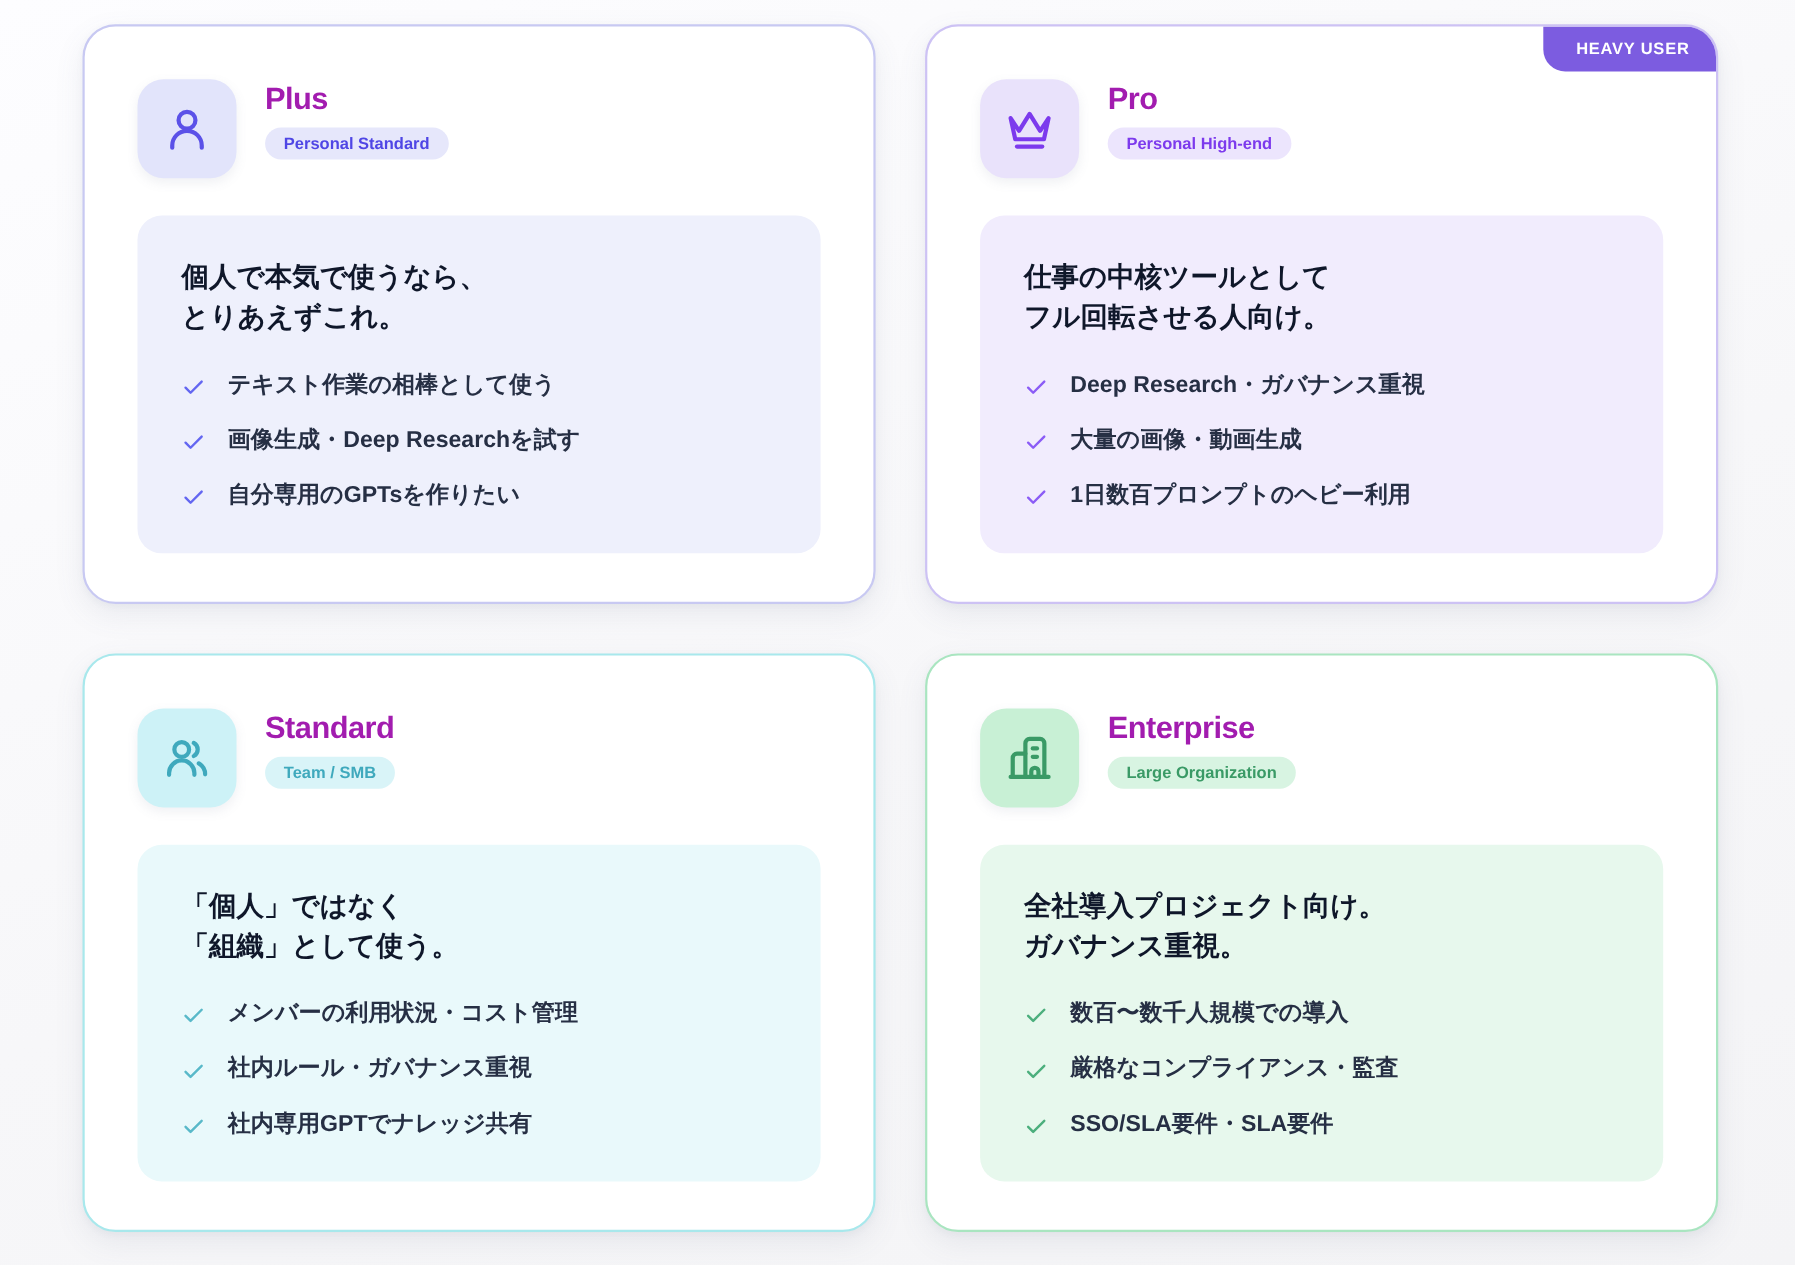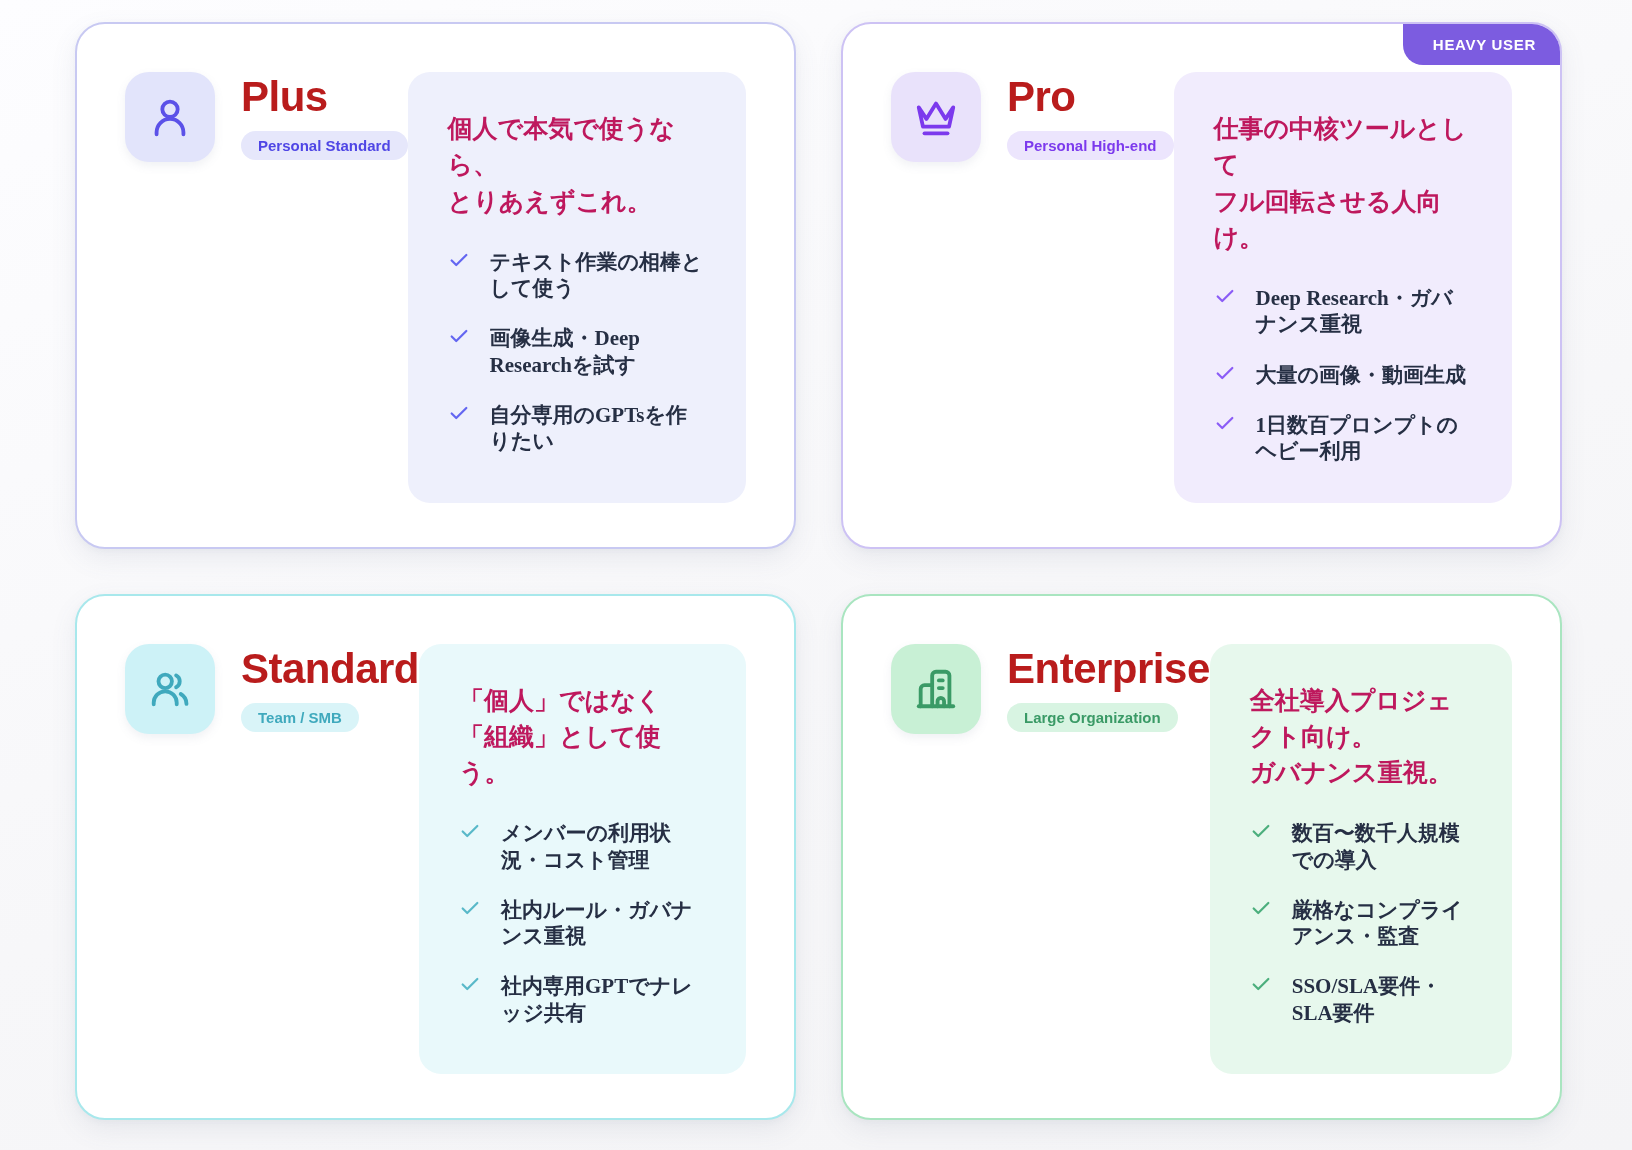--- a/index.html
+++ b/index.html
@@ -32,21 +32,21 @@
     position: relative;
     background: #ffffff;
     border-radius: 30px;
     border: 2px solid var(--edge);
     box-shadow: 0 10px 26px rgba(100, 110, 140, 0.10),
                 0 2px 6px rgba(100, 110, 140, 0.05);
     box-sizing: border-box;
     padding: 48px 48px 44px 48px;
     overflow: hidden;
     display: flex;
-    flex-direction: row;
+    flex-direction: column;
   }
 
   
   .card-head {
     display: flex;
     align-items: flex-start;
     gap: 26px;
     margin-bottom: 34px;
   }
 
@@ -67,23 +67,23 @@
     display: block;
   }
 
   .head-text {
     display: flex;
     flex-direction: column;
     padding-top: 3px;
   }
 
   .plan-name {
-    font-size: 42px;
-    font-weight: 700;
-    color: #b91c1c;
+    font-size: 28px;
+    font-weight: 700;
+    color: #a21caf;
     letter-spacing: -0.5px;
     line-height: 1.05;
     margin: 0 0 12px 0;
   }
 
   .plan-tag {
     align-self: flex-start;
     font-size: 15px;
     font-weight: 700;
     color: var(--accent);
@@ -98,37 +98,36 @@
   .panel {
     background: var(--panel);
     border-radius: 22px;
     padding: 38px 40px 34px 40px;
     flex: 1 1 auto;
   }
 
   .lead {
     font-size: 25px;
     font-weight: 700;
-    color: #be185d;
+    color: #0f172a;
     line-height: 1.45;
     margin: 0 0 30px 0;
     white-space: pre-line;
   }
 
   .feature-list {
     list-style: none;
     margin: 0;
     padding: 0;
   }
   .feature-item {
     display: flex;
-    align-items: flex-start;
+    align-items: flex-end;
     gap: 20px;
     margin-bottom: 24px;
-    font-family: Liberation Serif, serif;
   }
   .feature-item:last-child { margin-bottom: 0; }
 
   .check {
     flex: 0 0 22px;
     width: 22px;
     height: 22px;
     display: block;
   }
   .check svg { display: block; width: 22px; height: 22px; }

